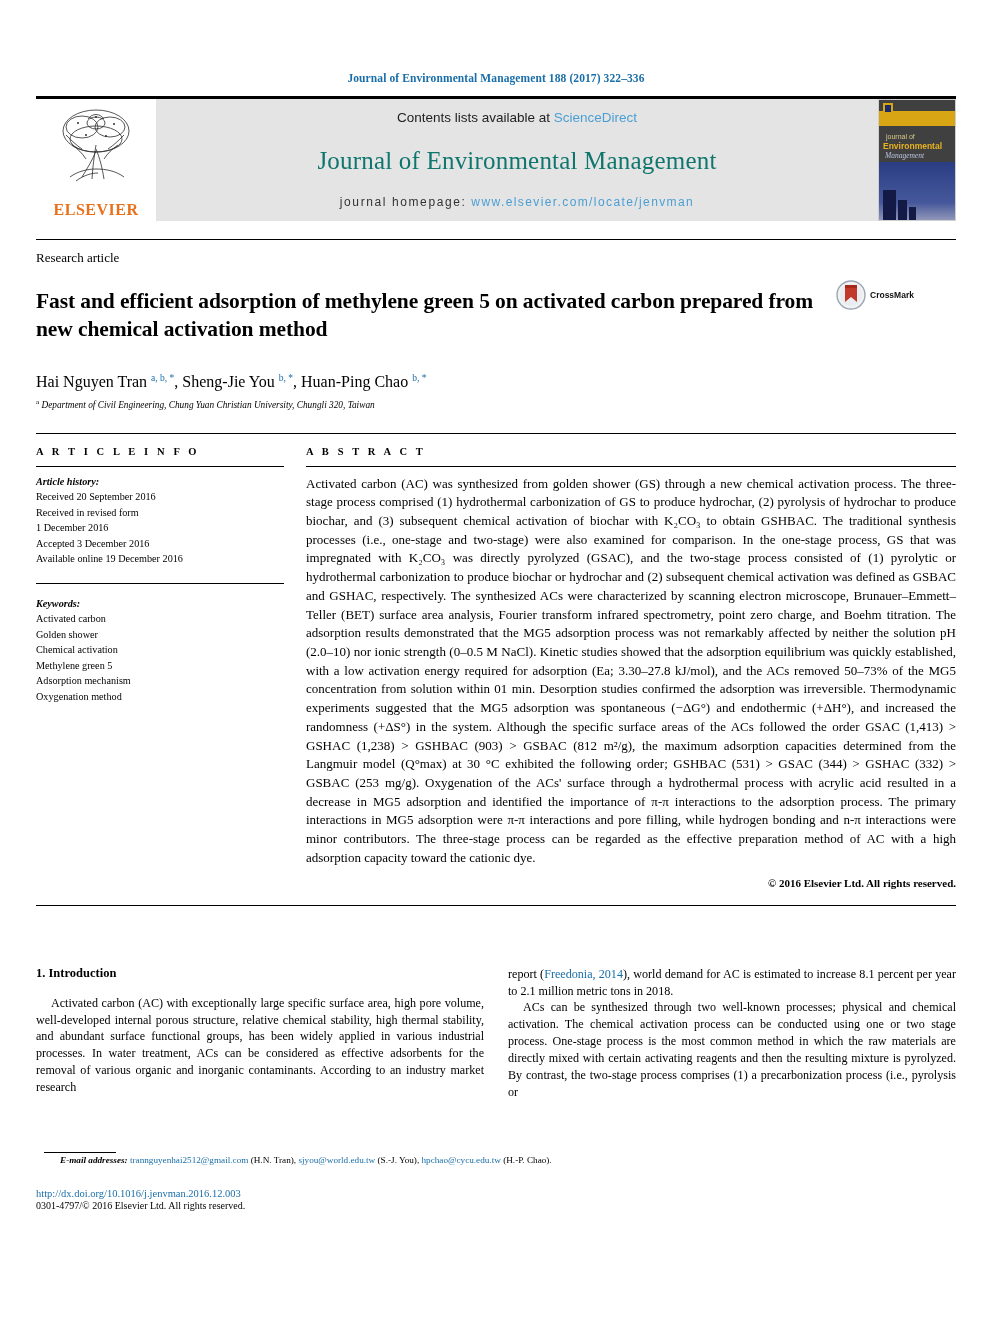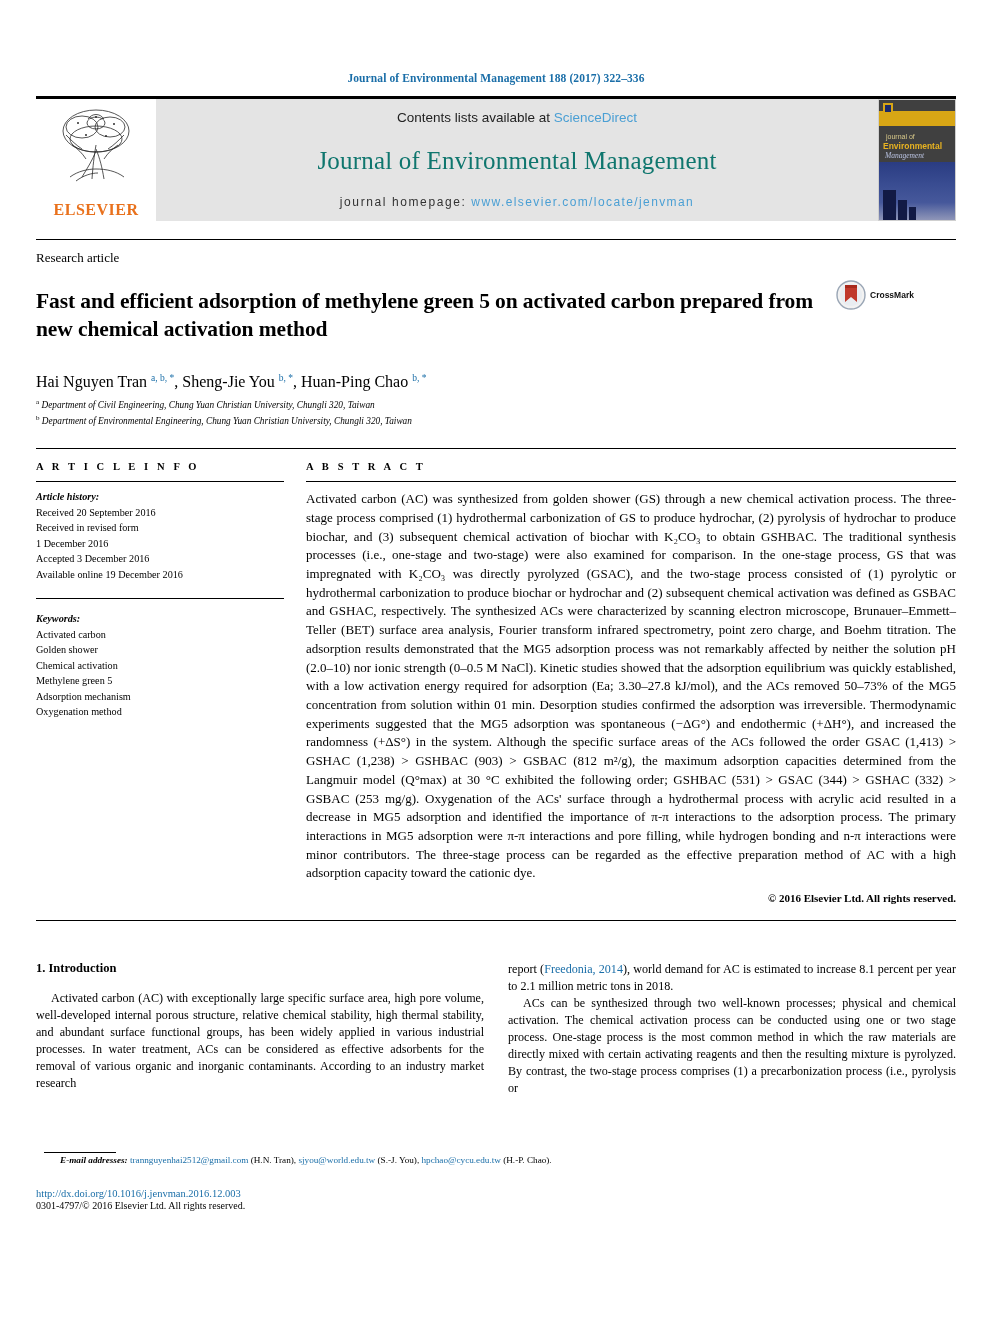--- a/index.html
+++ b/index.html
@@ -173,21 +173,21 @@
     text-align:right;
     font-family:"Liberation Serif", serif;
     font-weight:bold;
     font-size:11px;
     margin-top:9px;
   }
   .bottom-rule{border-top:1.6px solid #000;margin-top:16px;}
 
   
   .body-cols{
-    margin-top:40px;
+    margin-top:60px;
     display:flex;
     gap:24px;
   }
   .bcol{flex:1 1 0;width:0;}
   .h1{
     font-family:"Liberation Serif", serif;
     font-weight:bold;
     font-size:12.5px;
     margin-bottom:14px;
   }
@@ -302,21 +302,20 @@
       <span class="cm-label">CrossMark</span>
     </div>
   </div>
 
   <div class="authors">
     Hai Nguyen Tran <sup>a, b, *</sup>, Sheng-Jie You <sup>b, *</sup>, Huan-Ping Chao <sup>b, *</sup>
   </div>
 
   <div class="affil">
     <div><sup>a</sup> <span>Department of Civil Engineering, Chung Yuan Christian University, Chungli 320, Taiwan</span></div>
-    <div><sup>b</sup> <span>Department of Environmental Engineering, Chung Yuan Christian University, Chungli 320, Taiwan</span></div>
   </div>
 
   <div class="info-wrap">
 
     <div class="col-info">
       <div class="sec-head">A R T I C L E   I N F O</div>
       <div class="rule"></div>
       <div class="info-block">
         <div class="it">Article history:</div>
         <div>Received 20 September 2016</div>

